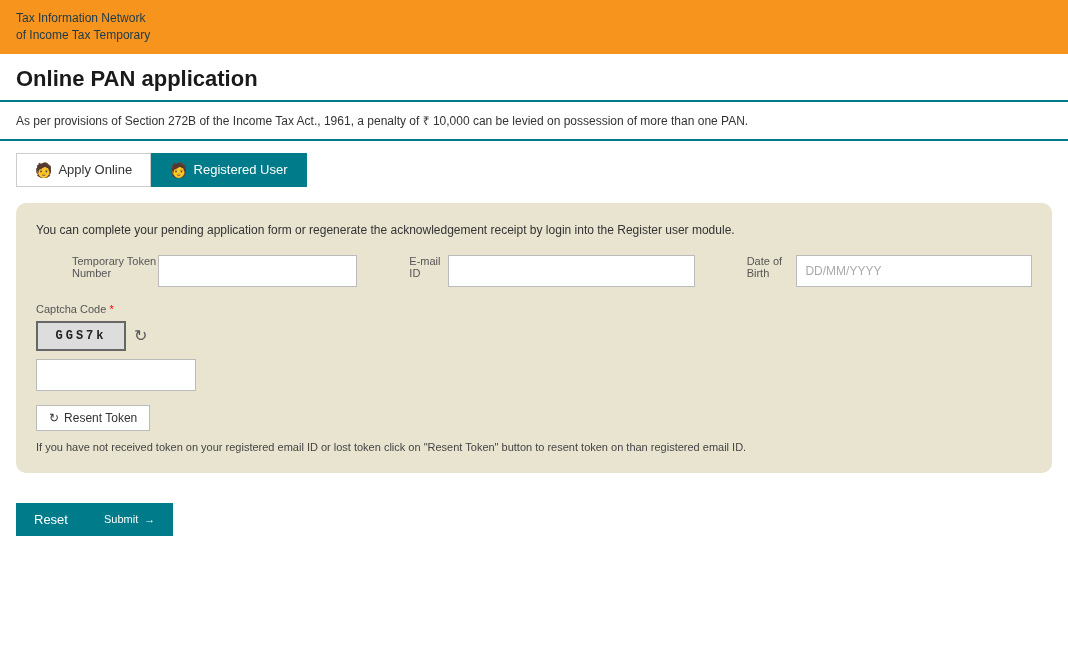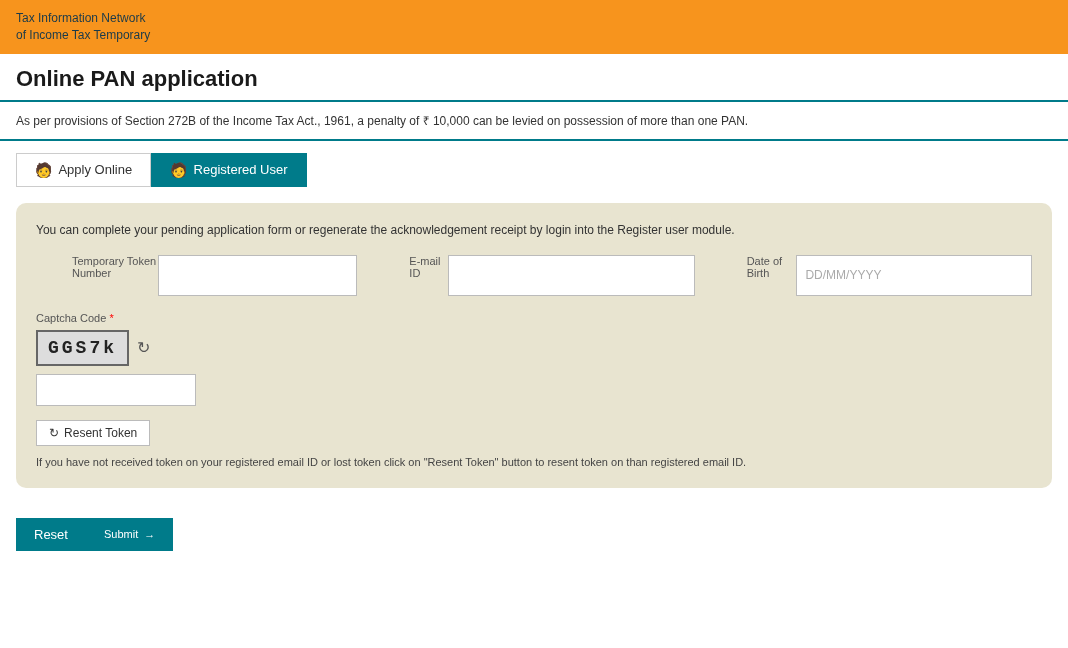--- a/index.html
+++ b/index.html
@@ -101,21 +101,21 @@
     .field-label {
       font-size: 11px;
       color: #555;
       margin-bottom: 4px;
     }
     .field-input {
       border: 1px solid #bbb;
       background: #fff;
       padding: 6px 8px;
       font-size: 12px;
-      height: 41px;
+      height: 32px;
       outline: none;
       width: 100%;
     }
     .field-input::placeholder {
       color: #aaa;
     }
 
     
     .captcha-section {
       margin-bottom: 14px;
@@ -132,21 +132,21 @@
       display: flex;
       align-items: center;
       gap: 8px;
       margin-bottom: 8px;
     }
     .captcha-img {
       background: #ddd;
       border: 2px solid #666;
       padding: 6px 10px;
       font-family: 'Courier New', monospace;
-      font-size: 18px;
+      font-size: 12px;
       font-weight: bold;
       color: #222;
       letter-spacing: 3px;
       min-width: 90px;
       text-align: center;
     }
     .refresh-icon {
       font-size: 16px;
       color: #555;
       cursor: pointer;

